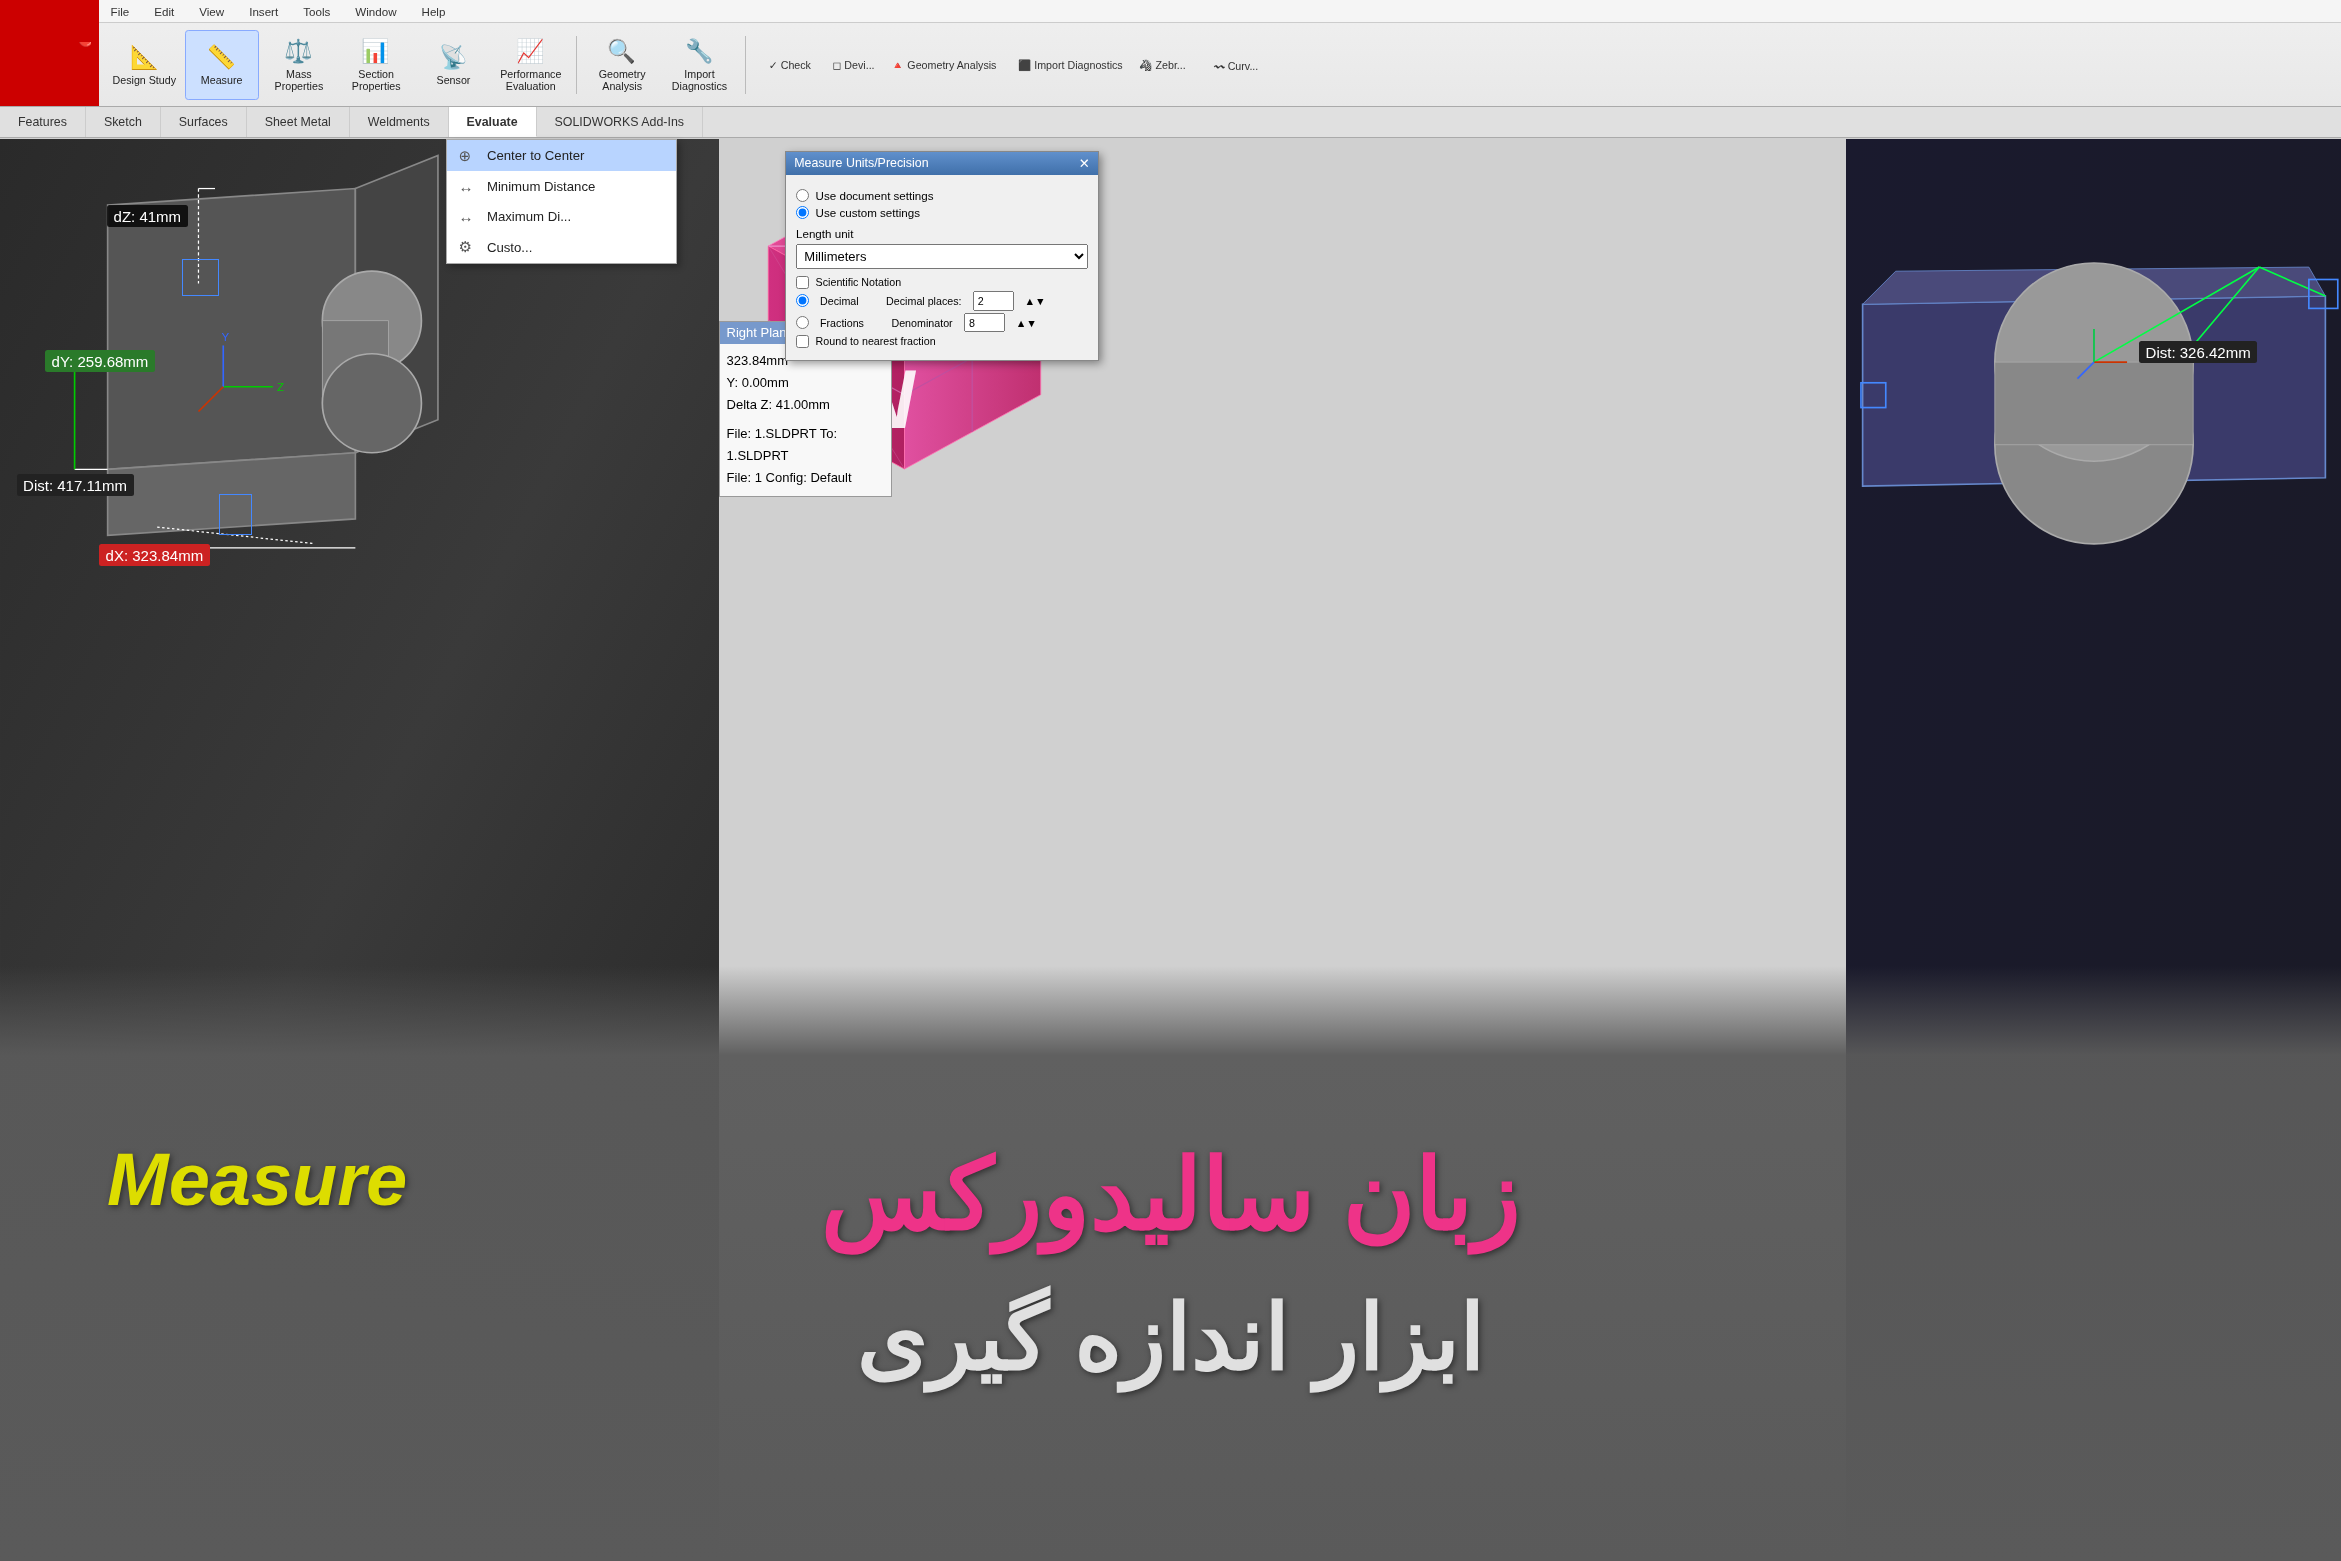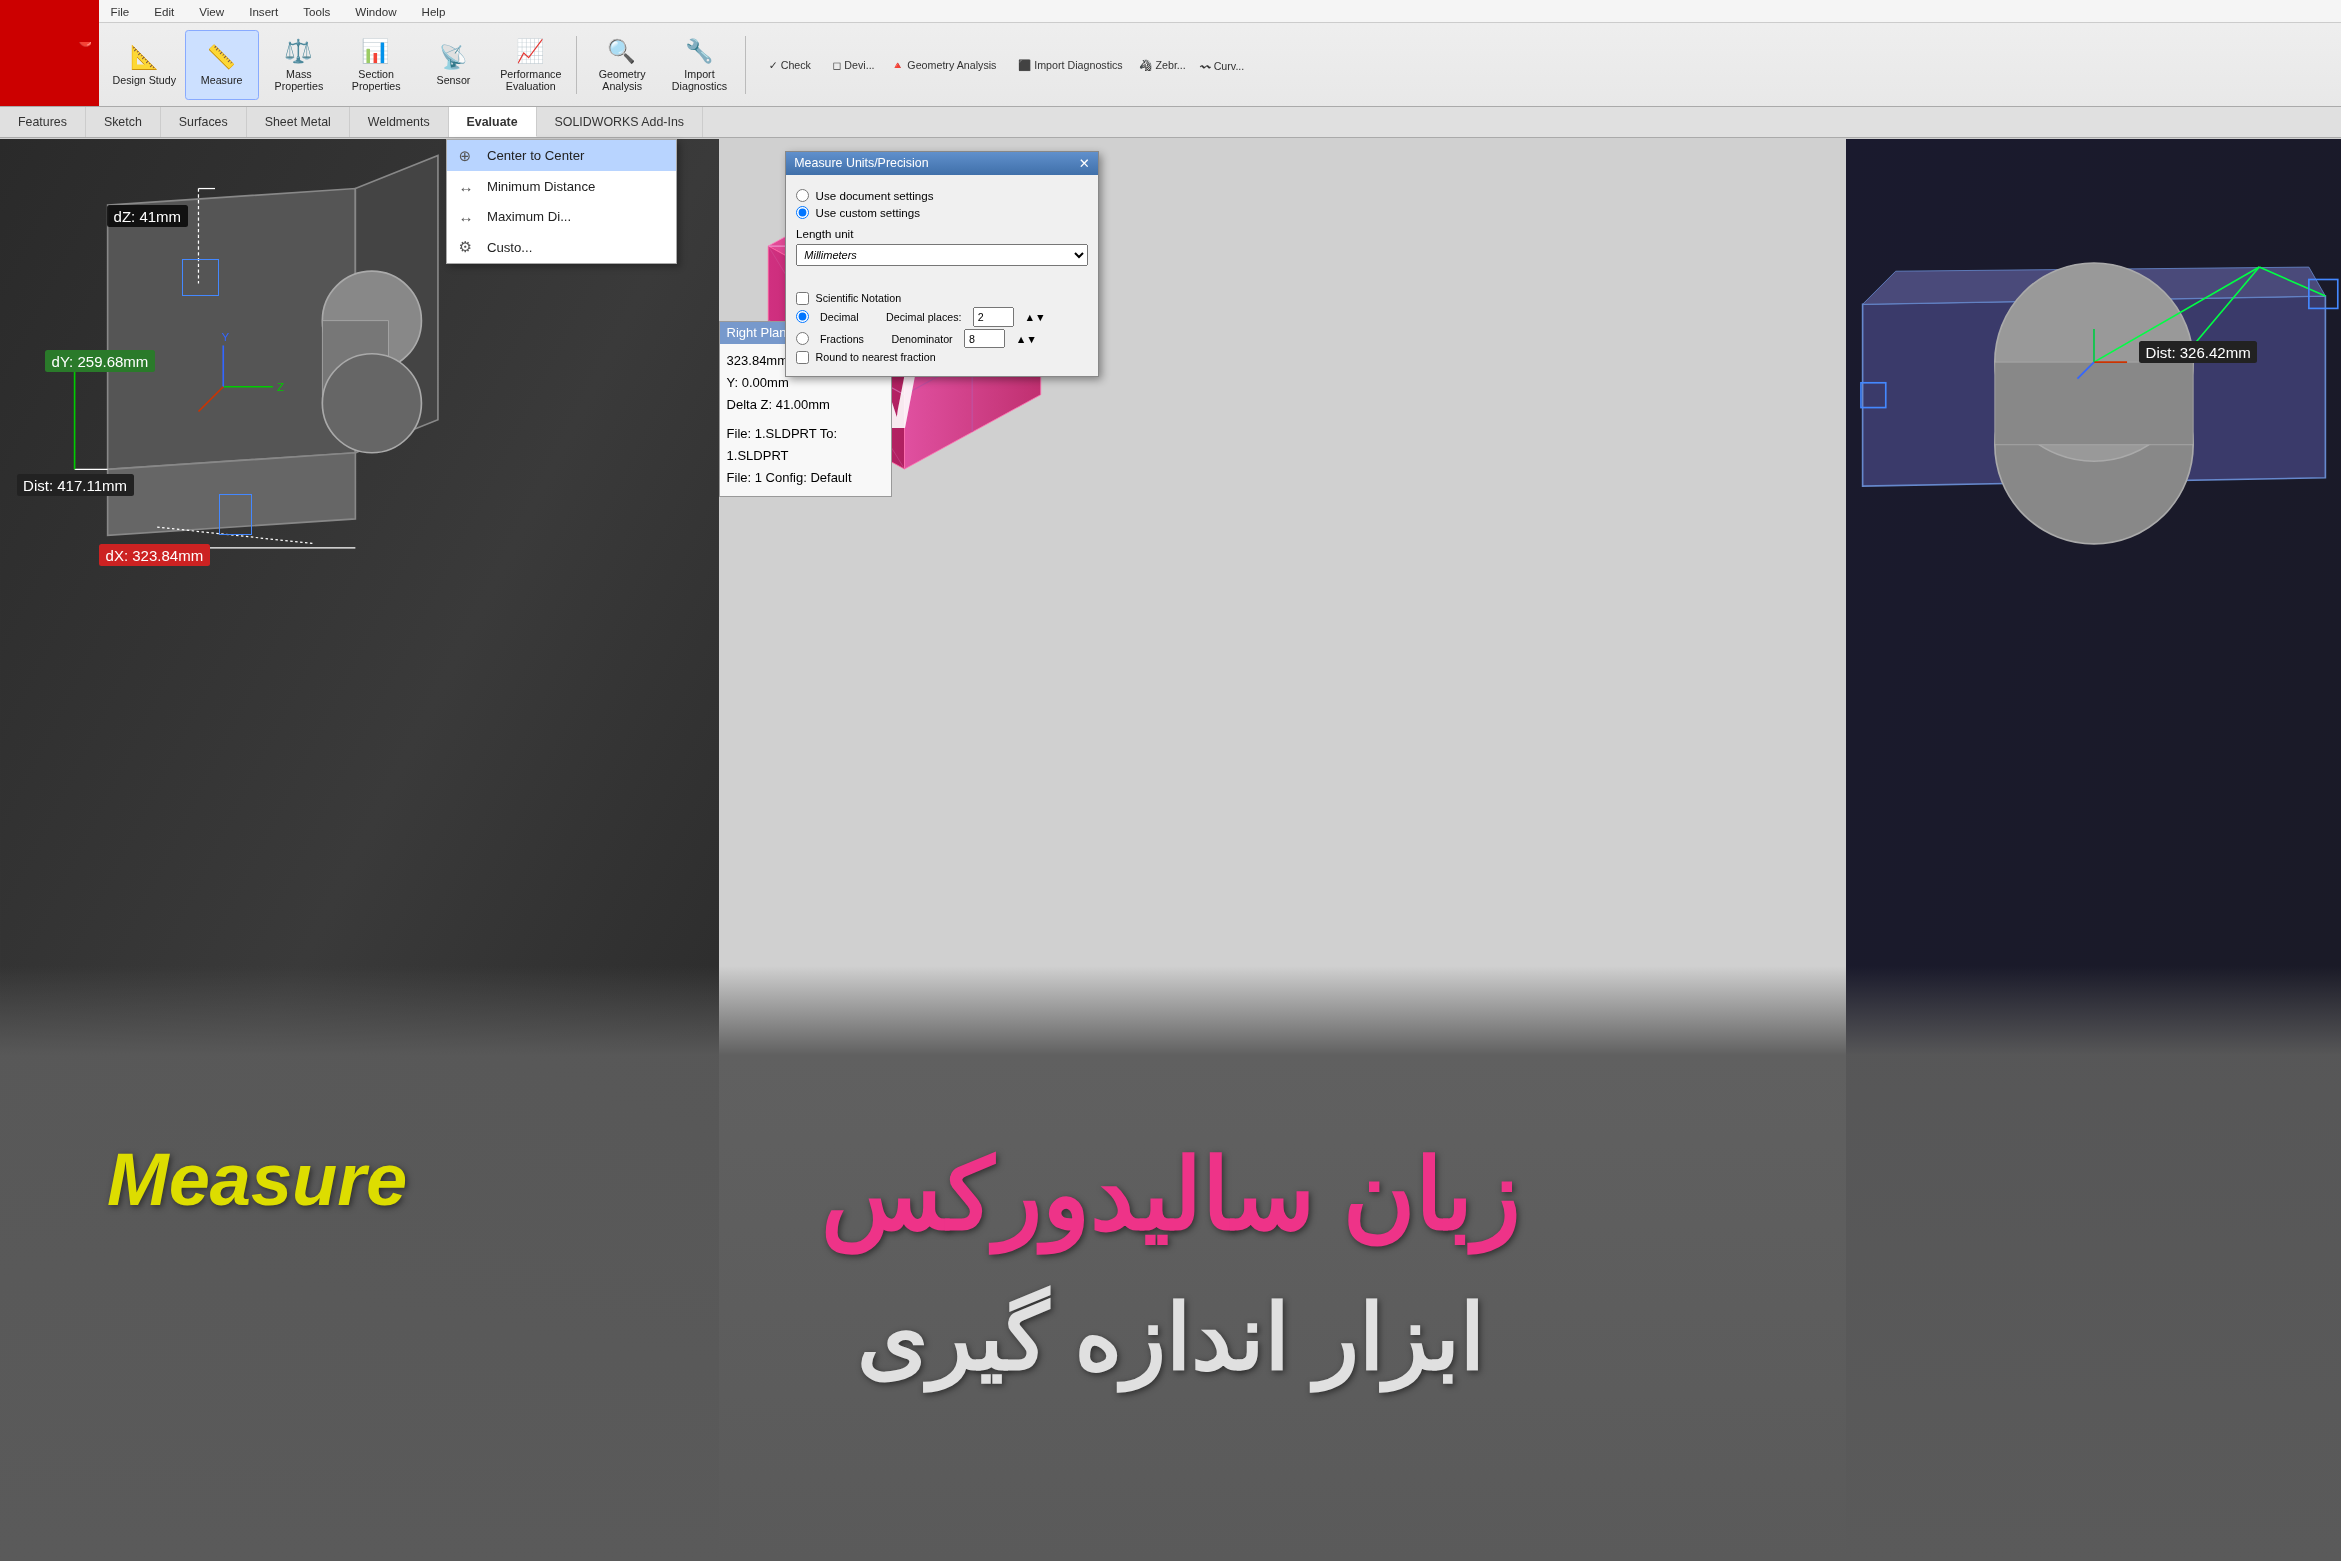--- a/index.html
+++ b/index.html
@@ -98,21 +98,21 @@
     }
     .dialog-titlebar {
       background: linear-gradient(180deg, #6090cc 0%, #4070aa 100%);
       color: white; padding: 4.1px 8.3px; font-size: 12.4px; font-weight: 400;
       display: flex; justify-content: space-between; align-items: center;
     }
     .dialog-close { cursor: pointer; font-size: 13.2px; }
     .dialog-body { padding: 10px; }
     .radio-row { display: flex; align-items: center; gap: 6.6px; margin: 4.1px 0; font-size: 11.6px; }
     .dialog-section-label { font-size: 11.6px; font-weight: 400; margin: 8.3px 0 3.3px; }
-    .dialog-select { width: 100%; padding: 3.3px; font-size: 11px; margin-bottom: 23px; font-style: italic; }
+    .dialog-select { width: 100%; padding: 3.3px; font-size: 13px; margin-bottom: 4px; }
     .checkbox-row { display: flex; align-items: center; gap: 6.6px; font-size: 10.7px; margin: 2.5px 0; }
     .inline-row { display: flex; align-items: center; gap: 11px; font-size: 10.7px; margin: 2.5px 0; }
     .num-input { width: 41px; padding: 1.7px 3.3px; font-size: 10.7px; }
 
     
     .panel-sensor {
       position: absolute; top: 11.6px; right: 0; width: 297px;
       background: #f0f0f0; border: 0.8px solid #888; box-shadow: 3.3px 3.3px 8.3px rgba(0,0,0,0.3);
     }
     .panel-titlebar {
@@ -243,21 +243,21 @@
 
     <div style="display:flex; gap:3.3px; margin-left:8.3px;">
       <div style="display:flex; gap:8.3px;">
         <div class="tb-check-btn">✓ Check</div>
         <div class="tb-check-btn">◻ Devi...</div>
       </div>
       <div style="display:flex; gap:8.3px;">
         <div class="tb-check-btn">🔺 Geometry Analysis</div>
         <div class="tb-check-btn">⬛ Import Diagnostics</div>
       </div>
-      <div style="display:flex; gap:1px;">
+      <div style="display:flex; gap:15px;">
         <div class="tb-check-btn">🦓 Zebr...</div>
         <div class="tb-check-btn">〰 Curv...</div>
       </div>
     </div>
   </div>
 </div>
 
 <div class="tabs-row">
   <div class="tab-item">Features</div>
   <div class="tab-item">Sketch</div>

